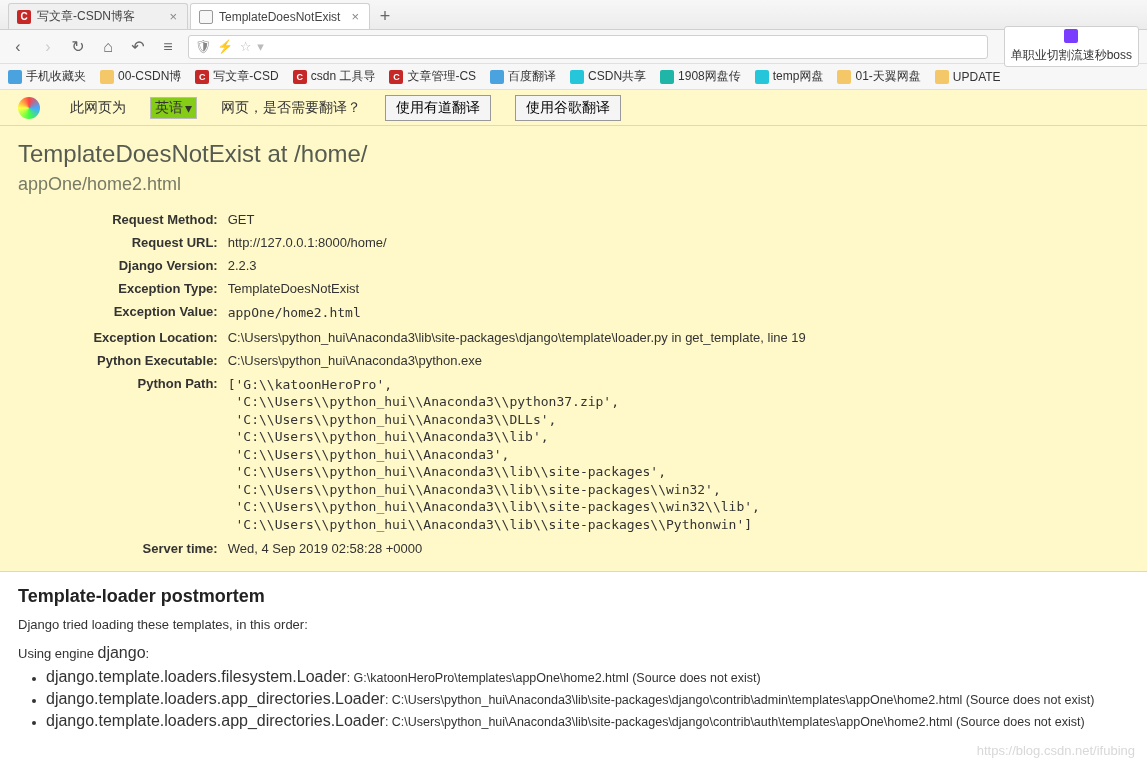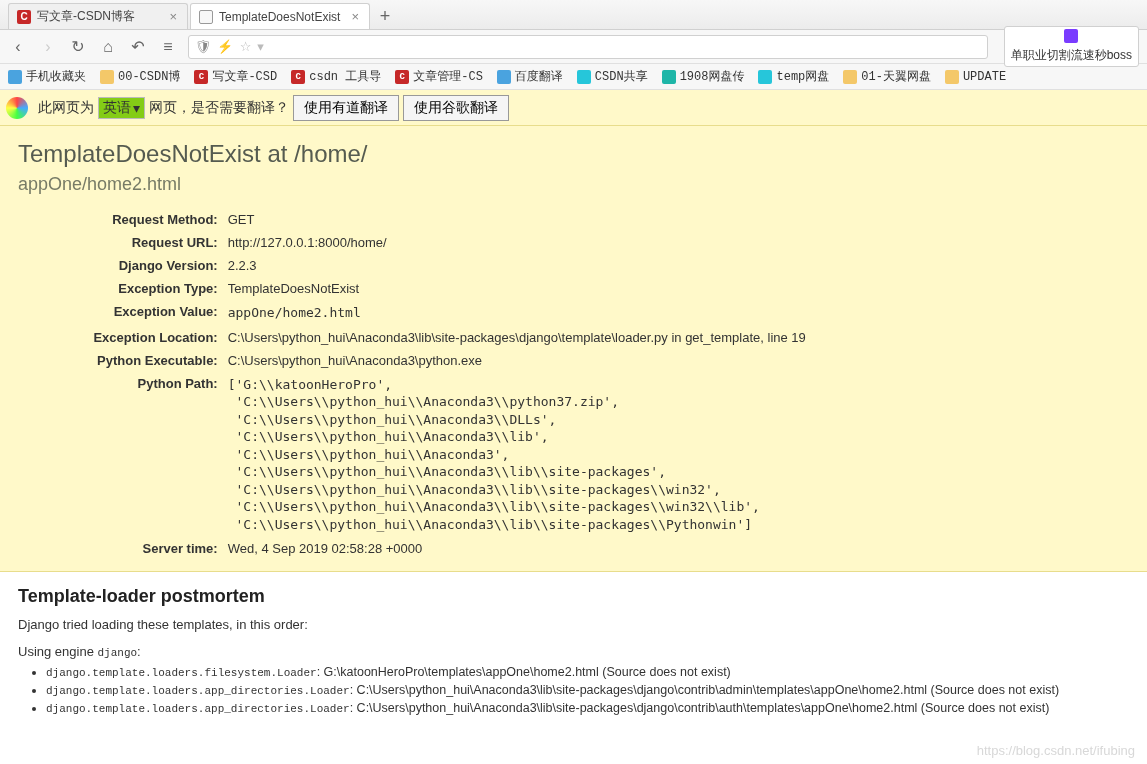--- a/index.html
+++ b/index.html
@@ -19,29 +19,29 @@
 .nav-bar { height: 34px; background: #f7f7f7; border-bottom: 1px solid #e0e0e0; display: flex; align-items: center; padding: 0 8px; gap: 10px; font-size: 16px; color: #555; }
 .nav-bar .icon-btn { width: 20px; text-align: center; color: #666; cursor: pointer; }
 .nav-bar .icon-btn.disabled { color: #ccc; }
 .addr-wrap { flex: 1; display: flex; align-items: center; height: 24px; border: 1px solid #d0d0d0; border-radius: 3px; background: #fff; padding: 0 6px; gap: 6px; font-size: 13px; }
 .addr-input { flex: 1; border: none; outline: none; font-size: 13px; color: #333; }
 .ext-area { display:flex; align-items:center; gap:8px; padding-left:6px;}
 .ext-pill { display:flex; align-items:center; gap:4px; font-size:12px; color:#333; border:1px solid #d0d0d0; padding:2px 6px; border-radius:3px; background:#fff;flex-direction:column;}
 .pill-icon { width:14px; height:14px; background:#7a3cff; border-radius:2px; display:inline-block;}
 
 .bookmark-bar { height: 26px; background: #f7f7f7; border-bottom: 1px solid #e0e0e0; display: flex; align-items: center; padding: 0 8px; gap: 14px; font-size: 12px; color: #333; overflow:hidden; white-space:nowrap;}
-.bm { display: flex; align-items: center; gap: 4px; cursor:pointer;font-family:Liberation Mono, monospace;}
+.bm { display: flex; align-items: center; gap: 4px; cursor:pointer;}
 .bm .bi { width: 14px; height: 14px; border-radius: 2px; display:inline-block;}
 .bi.folder { background: #f4c869; }
 .bi.blue { background: #4aa3df; }
 .bi.red { background: #c62828; color:#fff; text-align:center; font-size:9px; line-height:14px; font-weight:bold;}
 .bi.teal { background: #26c6da;}
 .bi.tealg { background:#1fb6a8;}
 
-.translate-bar { height: 36px; background: #fff9c9; border-bottom: 1px solid #e8dd8c; display: flex; align-items: center; padding: 0 6px; gap: 4px; font-size: 14px; color: #333; }
+.translate-bar { height: 36px; background: #fff9c9; border-bottom: 1px solid #e8dd8c; display: flex; align-items: center; padding: 0 18px; gap: 24px; font-size: 14px; color: #333; }
 .tb-swirl { width:22px; height:22px; border-radius:50%; background: conic-gradient(#f44,#4af,#4f4,#ff4,#f44);}
 .tb-text { margin-left: 6px; }
 .lang-select { border: 1px solid #bbb; padding: 1px 4px; background:#84cc16; display:inline-flex; align-items:center; gap:2px;}
 .btn { border: 1px solid #999; background: #f5f5f5; padding: 3px 10px; font-size: 14px; cursor:pointer;}
 
 
 .content { padding: 0; }
 .summary { background: #fff9c9; padding: 14px 18px 10px; border-bottom: 1px solid #e8dd8c; }
 .summary h1 { font-size: 24px; font-weight: normal; color: #555b50; margin-bottom: 6px; }
 .summary h2 { font-size: 18px; font-weight: normal; color: #777b66; margin-bottom: 12px; }
@@ -49,21 +49,21 @@
 .meta tr td:first-child { text-align: right; font-weight: bold; padding: 3px 8px 3px 0; white-space: nowrap; vertical-align: top; font-size: 13px; color: #333;}
 .meta tr td:last-child { padding: 3px 0; font-size: 13px; color: #333;}
 .pre { font-family: "SimSun", Consolas, monospace; font-size: 12px; white-space: pre; line-height: 1.35; color:#333;}
 
 .postmortem { padding: 14px 18px; }
 .postmortem h2 { font-size: 18px; font-weight: bold; margin-bottom: 10px; color:#222;}
 .postmortem p { font-size: 13px; margin-bottom: 12px; color:#333;}
 .postmortem .using { font-size: 13px; margin-bottom: 6px;}
 .postmortem ul { list-style: disc; padding-left: 28px; }
 .postmortem li { font-size: 12.5px; margin-bottom: 4px; color:#333;}
-.mono { font-family: Liberation Mono, monospace; font-size:11px;}
+.mono { font-family: Liberation Sans, sans-serif; font-size:16px;}
 .watermark { position:absolute; bottom:6px; right:12px; color:#d8d8d8; font-size:13px;}
 </style>
 </head>
 <body>
 
 <div class="tab-bar">
   <div class="tab">
     <span class="favicon c-red">C</span>
     <span class="tab-title">写文章-CSDN博客</span>
     <span class="tab-close">×</span>

